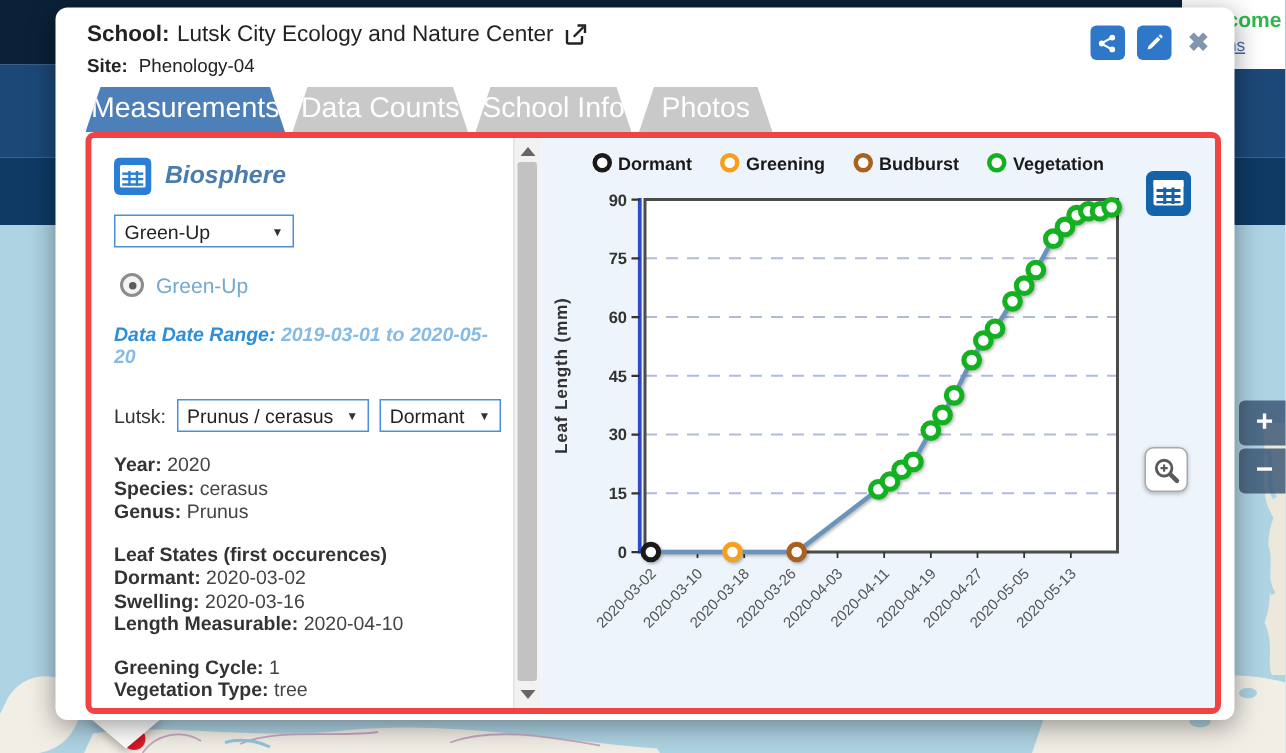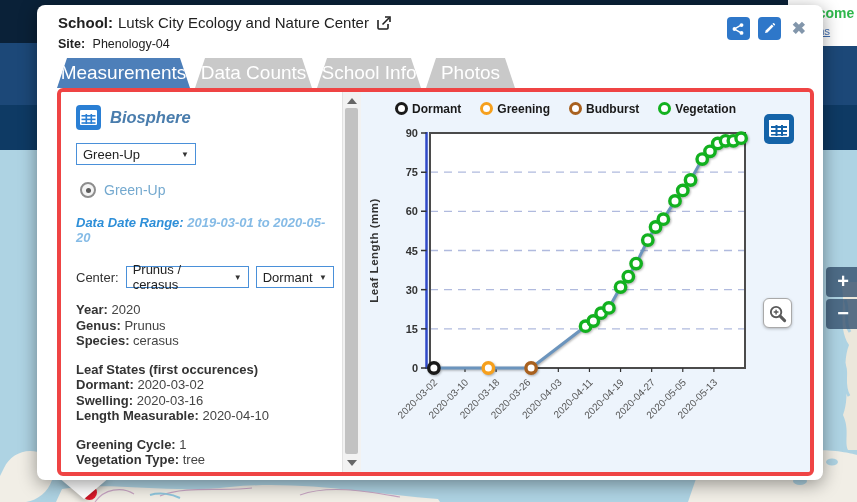--- a/index.html
+++ b/index.html
@@ -190,35 +190,35 @@
         <span id="radio-circle"></span>
         <span>Green-Up</span>
       </div>
 
       <div id="daterange">
         <span>Data Date Range:</span>
         <span class="val">2019-03-01 to 2020-05-20</span>
       </div>
 
       <div id="plant-row">
-        <span>Center:</span>
+        <span>Lutsk:</span>
         <div id="plant-select" class="selectbox">
           <span>Prunus / cerasus</span>
           <span class="arrow">▼</span>
         </div>
         <div id="agg-select" class="selectbox">
           <span>Dormant</span>
           <span class="arrow">▼</span>
         </div>
       </div>
 
       <div class="kv-block">
         <div class="kv"><b>Year:</b> <span>2020</span></div>
+        <div class="kv"><b>Species:</b> <span>cerasus</span></div>
         <div class="kv"><b>Genus:</b> <span>Prunus</span></div>
-        <div class="kv"><b>Species:</b> <span>cerasus</span></div>
       </div>
 
       <div class="kv-block">
         <div class="kv-title">Leaf States (first occurences)</div>
         <div class="kv"><b>Dormant:</b> <span>2020-03-02</span></div>
         <div class="kv"><b>Swelling:</b> <span>2020-03-16</span></div>
         <div class="kv"><b>Length Measurable:</b> <span>2020-04-10</span></div>
       </div>
 
       <div class="kv-block">

